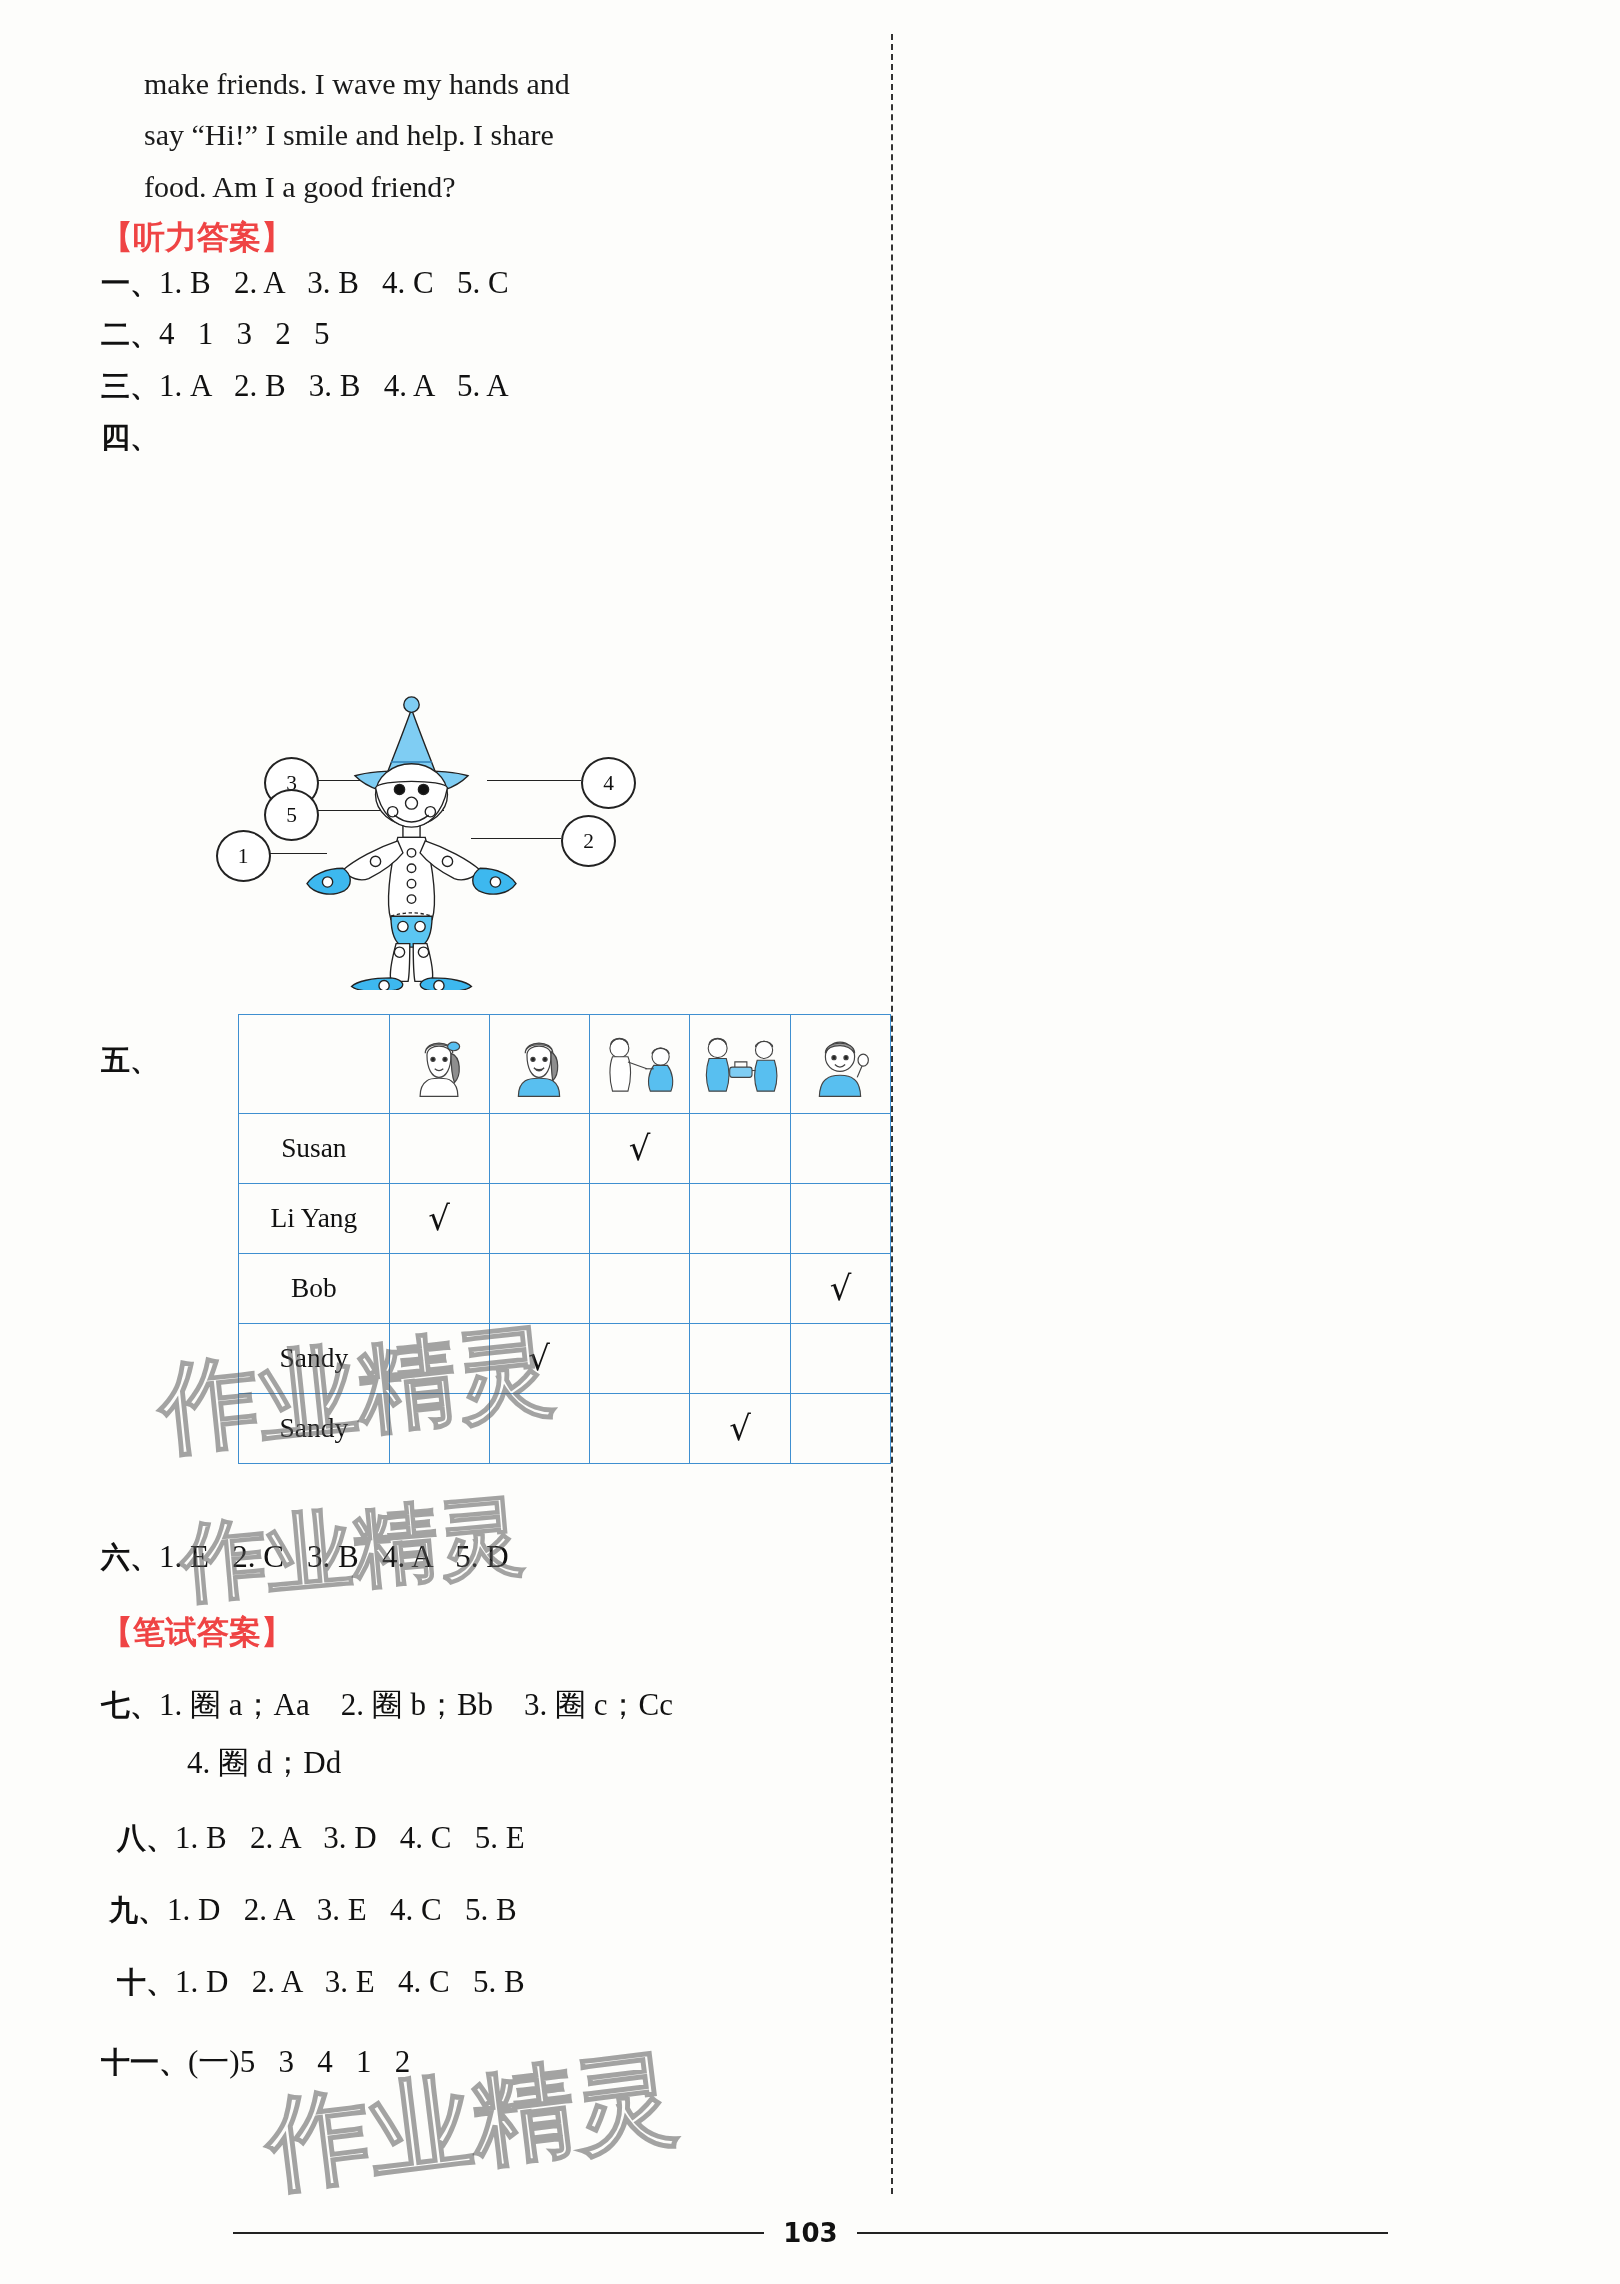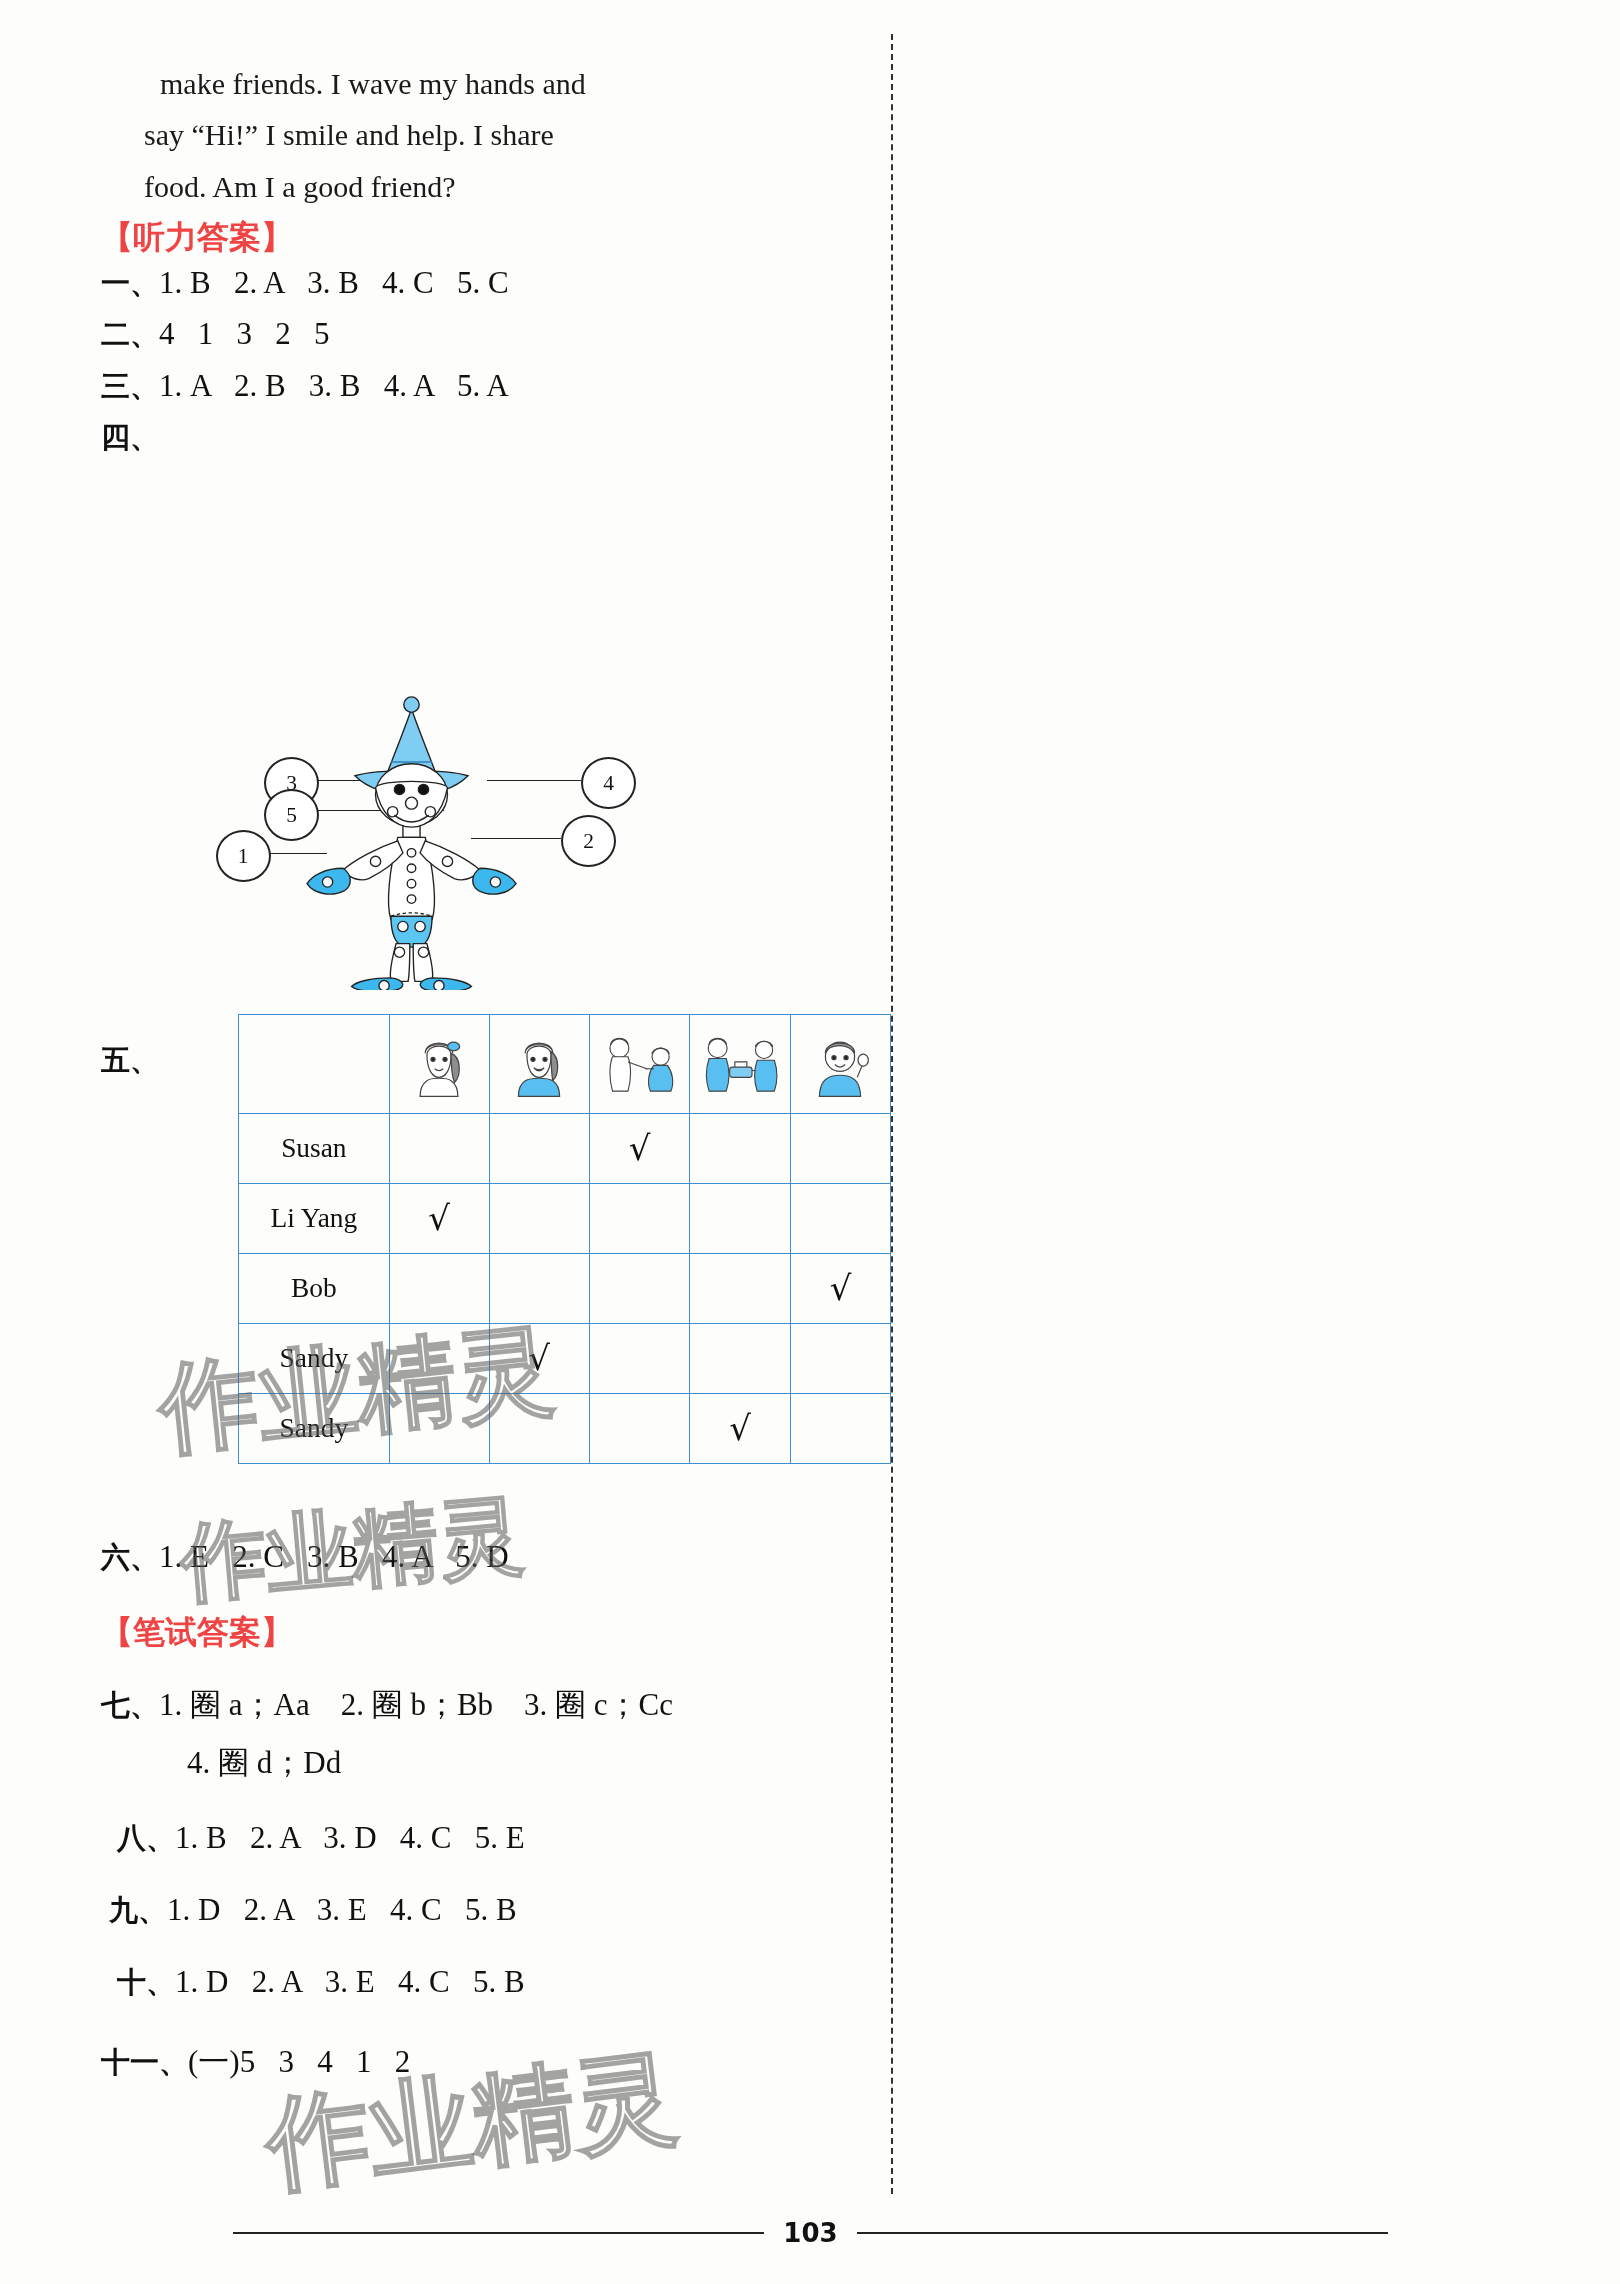--- a/index.html
+++ b/index.html
@@ -101,21 +101,21 @@
 </style>
 </head>
 <body>
 
 <div class="page">
 
   <div class="divider"></div>
 
   <div class="col col-left">
 
-    <div class="para-line" style="left:144px;top:67px;margin-left:16px;">make friends. I wave my hands and</div>
+    <div class="para-line" style="left:144px;top:67px;">make friends. I wave my hands and</div>
     <div class="para-line" style="left:144px;top:118px;">say “Hi!” I smile and help. I share</div>
     <div class="para-line" style="left:144px;top:170px;">food. Am I a good friend?</div>
 
     <div class="bracket-head abs" style="left:101px;top:216px;">【听力答案】</div>
 
     <div class="abs" style="left:101px;top:264px;">
       <span class="ans-num">一、</span><span class="ans-line">1. B   2. A   3. B   4. C   5. C</span>
     </div>
     <div class="abs" style="left:101px;top:315px;">
       <span class="ans-num">二、</span><span class="ans-line">4   1   3   2   5</span>

